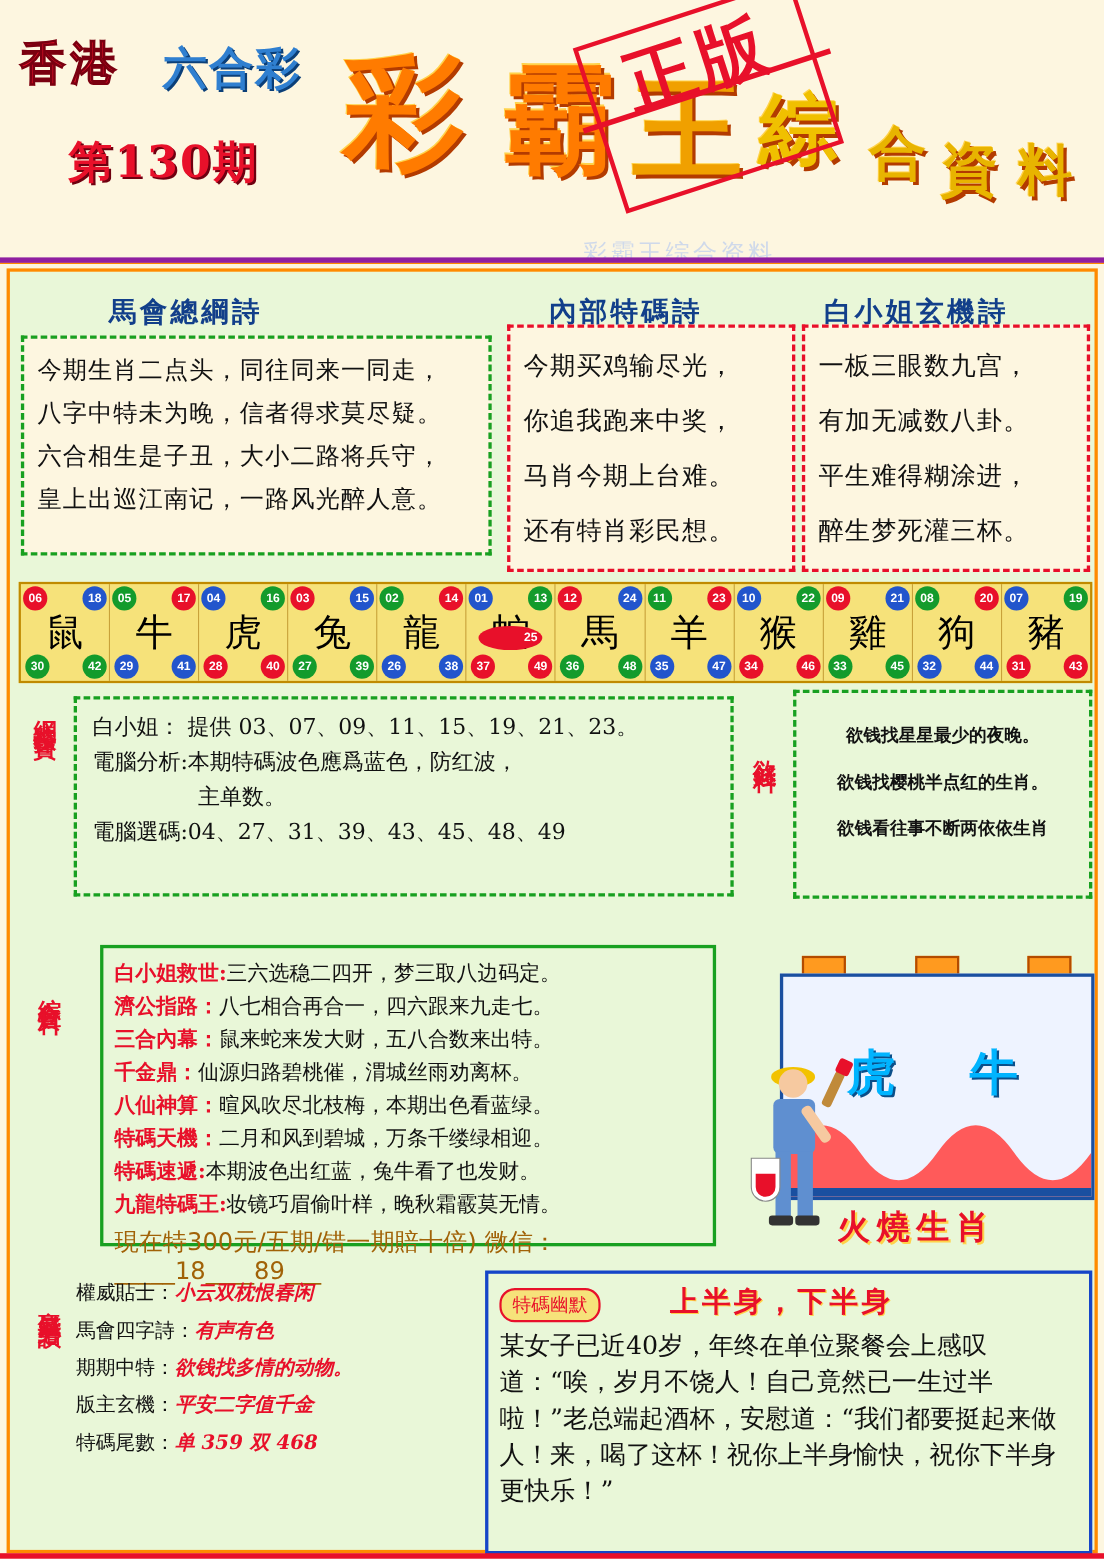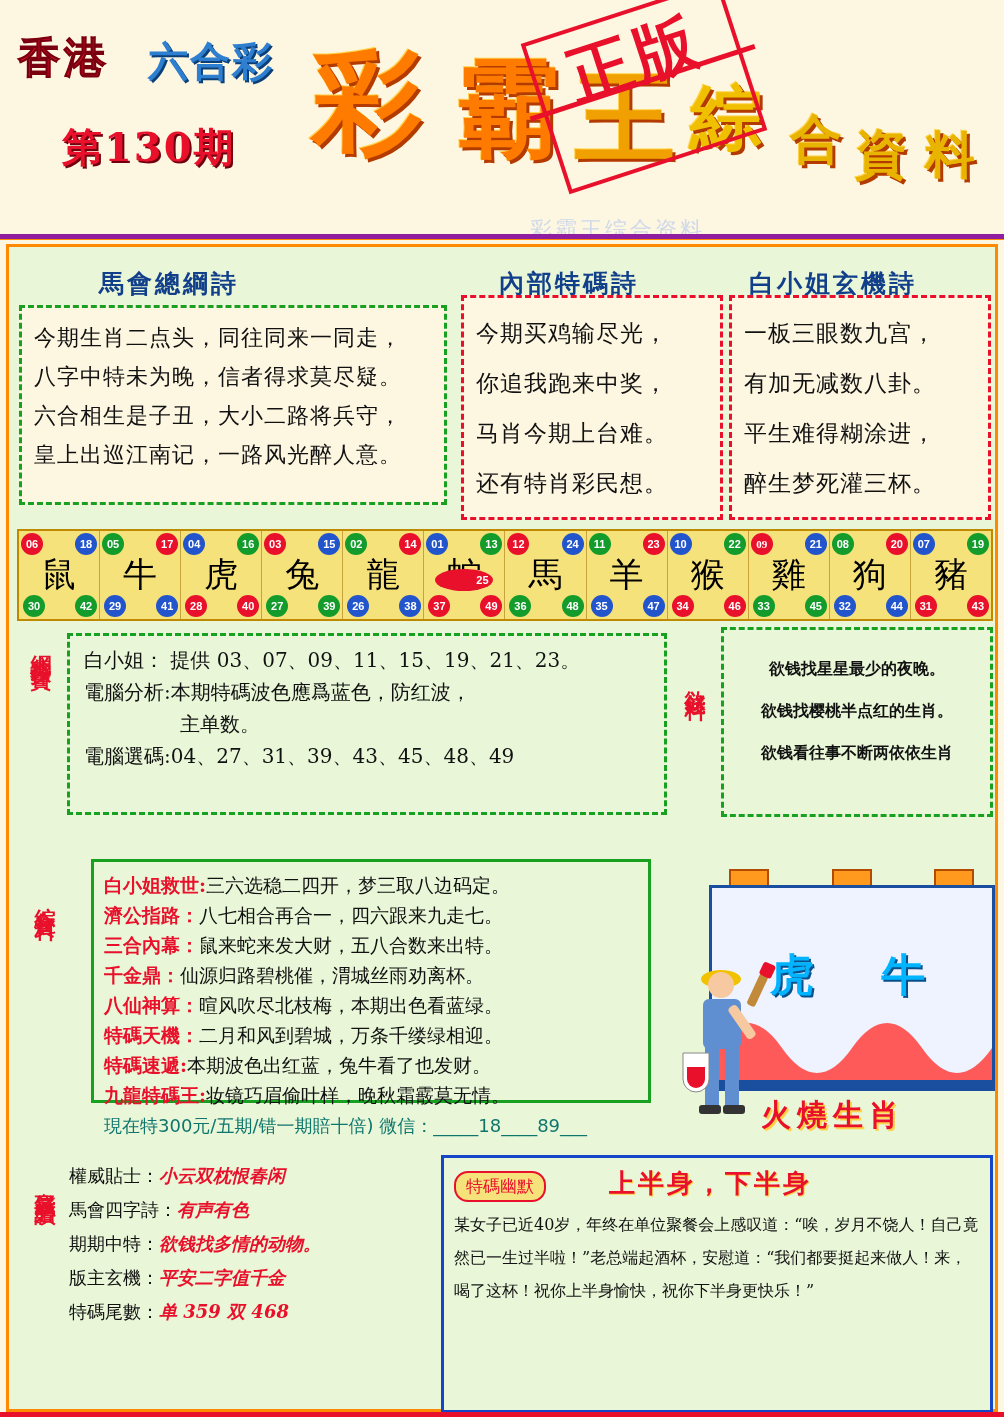--- a/index.html
+++ b/index.html
@@ -116,27 +116,27 @@
 
   .money-box{
     position:absolute;left:712px;top:380px;width:272px;height:190px;
     background:#e9f7d8;border:3px dashed #18a020;box-sizing:border-box;padding:12px 10px;text-align:center;
   }
   .money-line{font-size:16px;font-weight:bold;color:#111;line-height:30px;margin-top:12px;
     font-family:"DejaVu Serif","Liberation Serif",serif;}
 
   
   .comp-box{
-    position:absolute;left:82px;top:612px;width:560px;height:244px;
+    position:absolute;left:82px;top:612px;width:560px;height:274px;
     background:#e9f7d8;border:3px solid #18a020;box-sizing:border-box;padding:8px 10px;
   }
   .comp-row{font-size:19px;line-height:30px;white-space:nowrap;font-family:"DejaVu Serif","Liberation Serif",serif;}
   .comp-k{color:#e8102a;font-weight:bold;}
   .comp-v{color:#111;}
-  .comp-cut{font-size:18px;color:#0f766e;margin-top:4px;}
+  .comp-cut{font-size:22px;color:#a16207;margin-top:4px;}
 
   
   .pic-box{position:absolute;left:660px;top:620px;width:330px;height:270px;}
   .board{position:absolute;left:40px;top:18px;width:280px;height:200px;background:#eef3ff;border:3px solid #1a4fa0;}
   .board .wave{position:absolute;left:0;bottom:0;width:280px;height:80px;}
   .board-txt{position:absolute;left:58px;top:58px;font-size:44px;font-weight:bold;color:#00b4ff;
     font-family:"DejaVu Serif","Liberation Serif",serif;letter-spacing:26px;
     text-shadow:2px 2px 0 #0b4f8a;}
   .tops{position:absolute;left:60px;top:2px;width:245px;height:18px;display:flex;justify-content:space-between;}
   .tops i{display:block;width:36px;height:18px;background:#ff9a1f;border:2px solid #b34b00;}
@@ -159,21 +159,21 @@
   .humor-badge{
     display:inline-block;background:#f6e27a;border:2px solid #e8102a;border-radius:14px;
     color:#e8102a;font-weight:normal;font-size:17px;padding:2px 10px;
     font-family:"DejaVu Serif","Liberation Serif",serif;
   }
   .humor-title{
     display:inline-block;margin-left:58px;font-size:26px;font-weight:bold;color:#e8102a;
     font-family:"DejaVu Serif","Liberation Serif",serif;letter-spacing:3px;
     text-shadow:1px 1px 0 #ffd24a;
   }
-  .humor-text{margin-top:6px;font-size:16px;line-height:33px;color:#111;
+  .humor-text{margin-top:6px;font-size:23px;line-height:33px;color:#111;
     font-family:"DejaVu Serif","Liberation Serif",serif;}
   .bottom-strip{position:absolute;left:0;top:1412px;width:1004px;height:5px;background:#e8102a;}
 </style>
 </head>
 <body>
 
 <div class="page">
 
   <div class="header">
     <div class="hk-title">香港</div>
@@ -282,21 +282,21 @@
         </div>
         <div class="zcell">
           <div class="zanim">猴</div>
           <div class="zn tl" style="background: rgb(34, 85, 204);">10</div>
           <div class="zn tr" style="background: rgb(19, 155, 44);">22</div>
           <div class="zn bl" style="background: rgb(232, 16, 42);">34</div>
           <div class="zn br" style="background: rgb(232, 16, 42);">46</div>
         </div>
         <div class="zcell">
           <div class="zanim">雞</div>
-          <div class="zn tl" style="background: rgb(232, 16, 42); font-family: Liberation Serif, serif;">09</div>
+          <div class="zn tl" style="background: rgb(232, 16, 42);">09</div>
           <div class="zn tr" style="background: rgb(34, 85, 204);">21</div>
           <div class="zn bl" style="background: rgb(19, 155, 44);">33</div>
           <div class="zn br" style="background: rgb(19, 155, 44);">45</div>
         </div>
         <div class="zcell">
           <div class="zanim">狗</div>
           <div class="zn tl" style="background: rgb(19, 155, 44);">08</div>
           <div class="zn tr" style="background: rgb(232, 16, 42);">20</div>
           <div class="zn bl" style="background: rgb(34, 85, 204);">32</div>
           <div class="zn br" style="background: rgb(34, 85, 204);">44</div>

